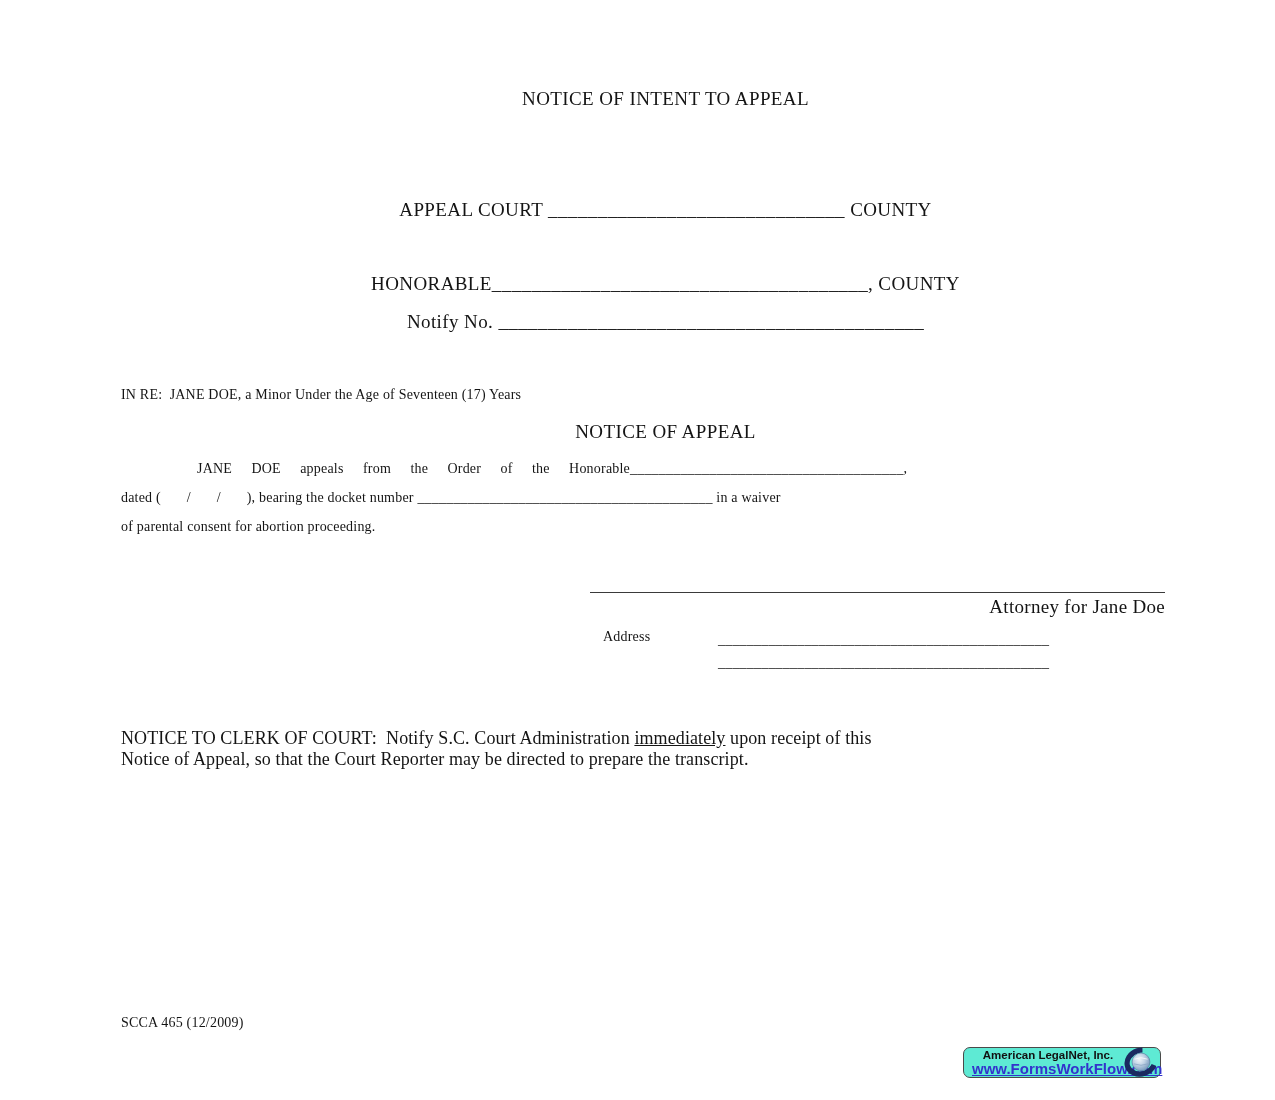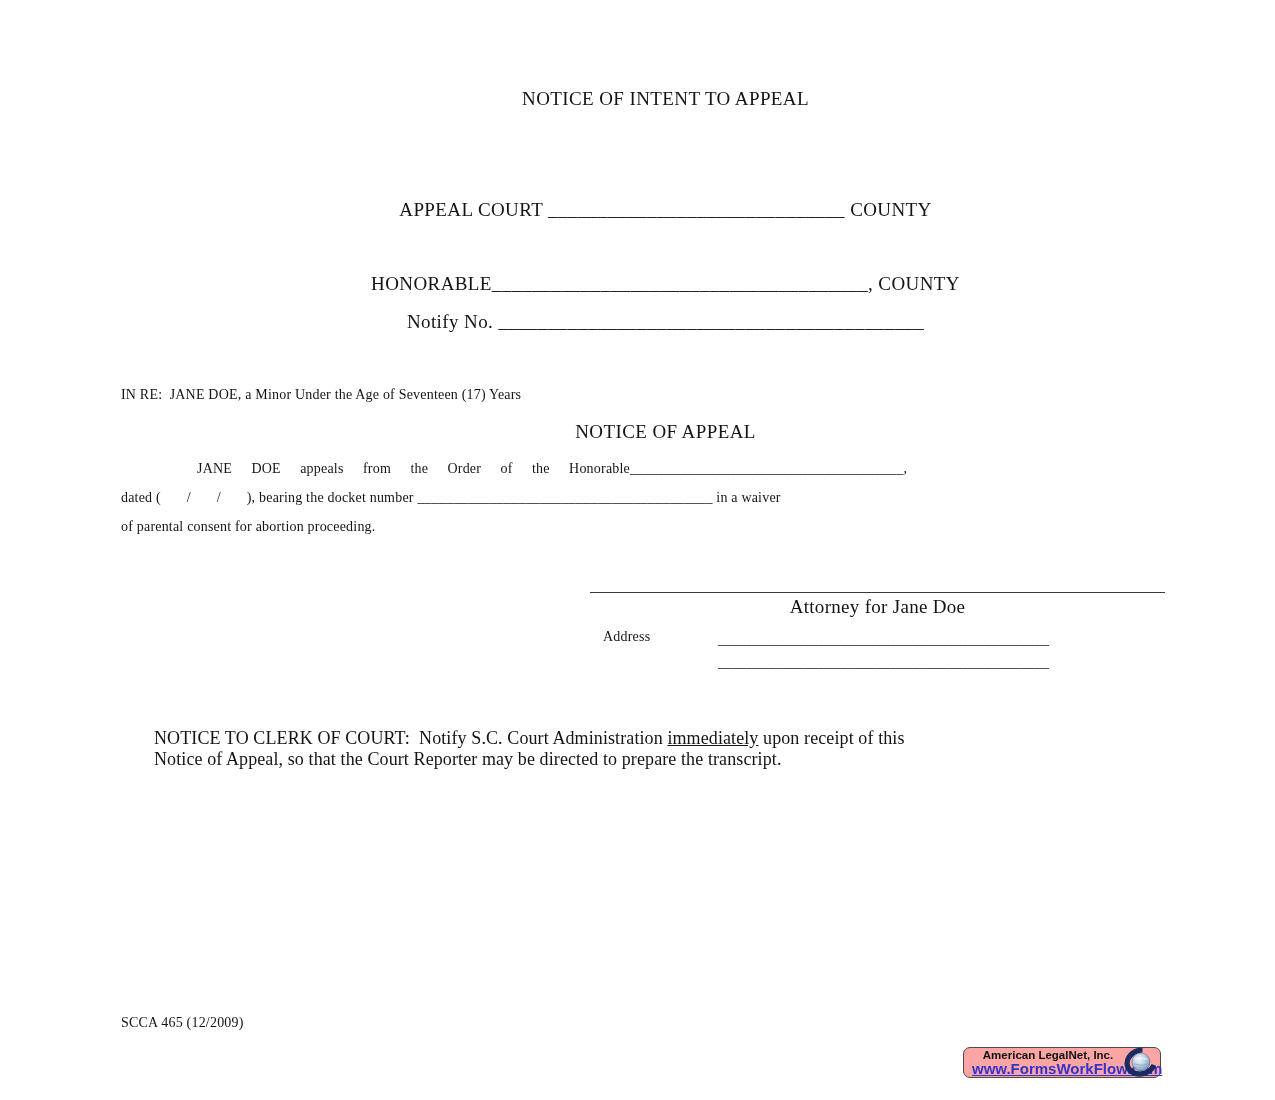--- a/index.html
+++ b/index.html
@@ -40,40 +40,39 @@
     top: 592px;
     width: 575px;
     border-top: 1.6px solid #3a3a3a;
     height: 0;
   }
   .sig-caption {
     position: absolute;
     left: 590px;
     top: 596px;
     width: 575px;
-    text-align: center;
+    text-align: right;
     font-size: 19px;
     letter-spacing: 0.3px;
   }
   .clerk-line {
     font-size: 18px;
     line-height: 21px;
     letter-spacing: 0.1px;
-    margin-left: 33px;
   }
   .ul { text-decoration: underline; }
   .vendor-box {
     position: absolute;
     left: 963px;
     top: 1047px;
     width: 198px;
     height: 31px;
     border: 1.6px solid #4a4a4a;
     border-radius: 7px;
-    background: #fca5a5;
+    background: #5eead4;
     box-sizing: border-box;
   }
   .vendor-text {
     position: absolute;
     left: 8px;
     top: 1px;
     width: 152px;
     text-align: center;
     font-family: "Liberation Sans", "DejaVu Sans", sans-serif;
     line-height: 13px;

